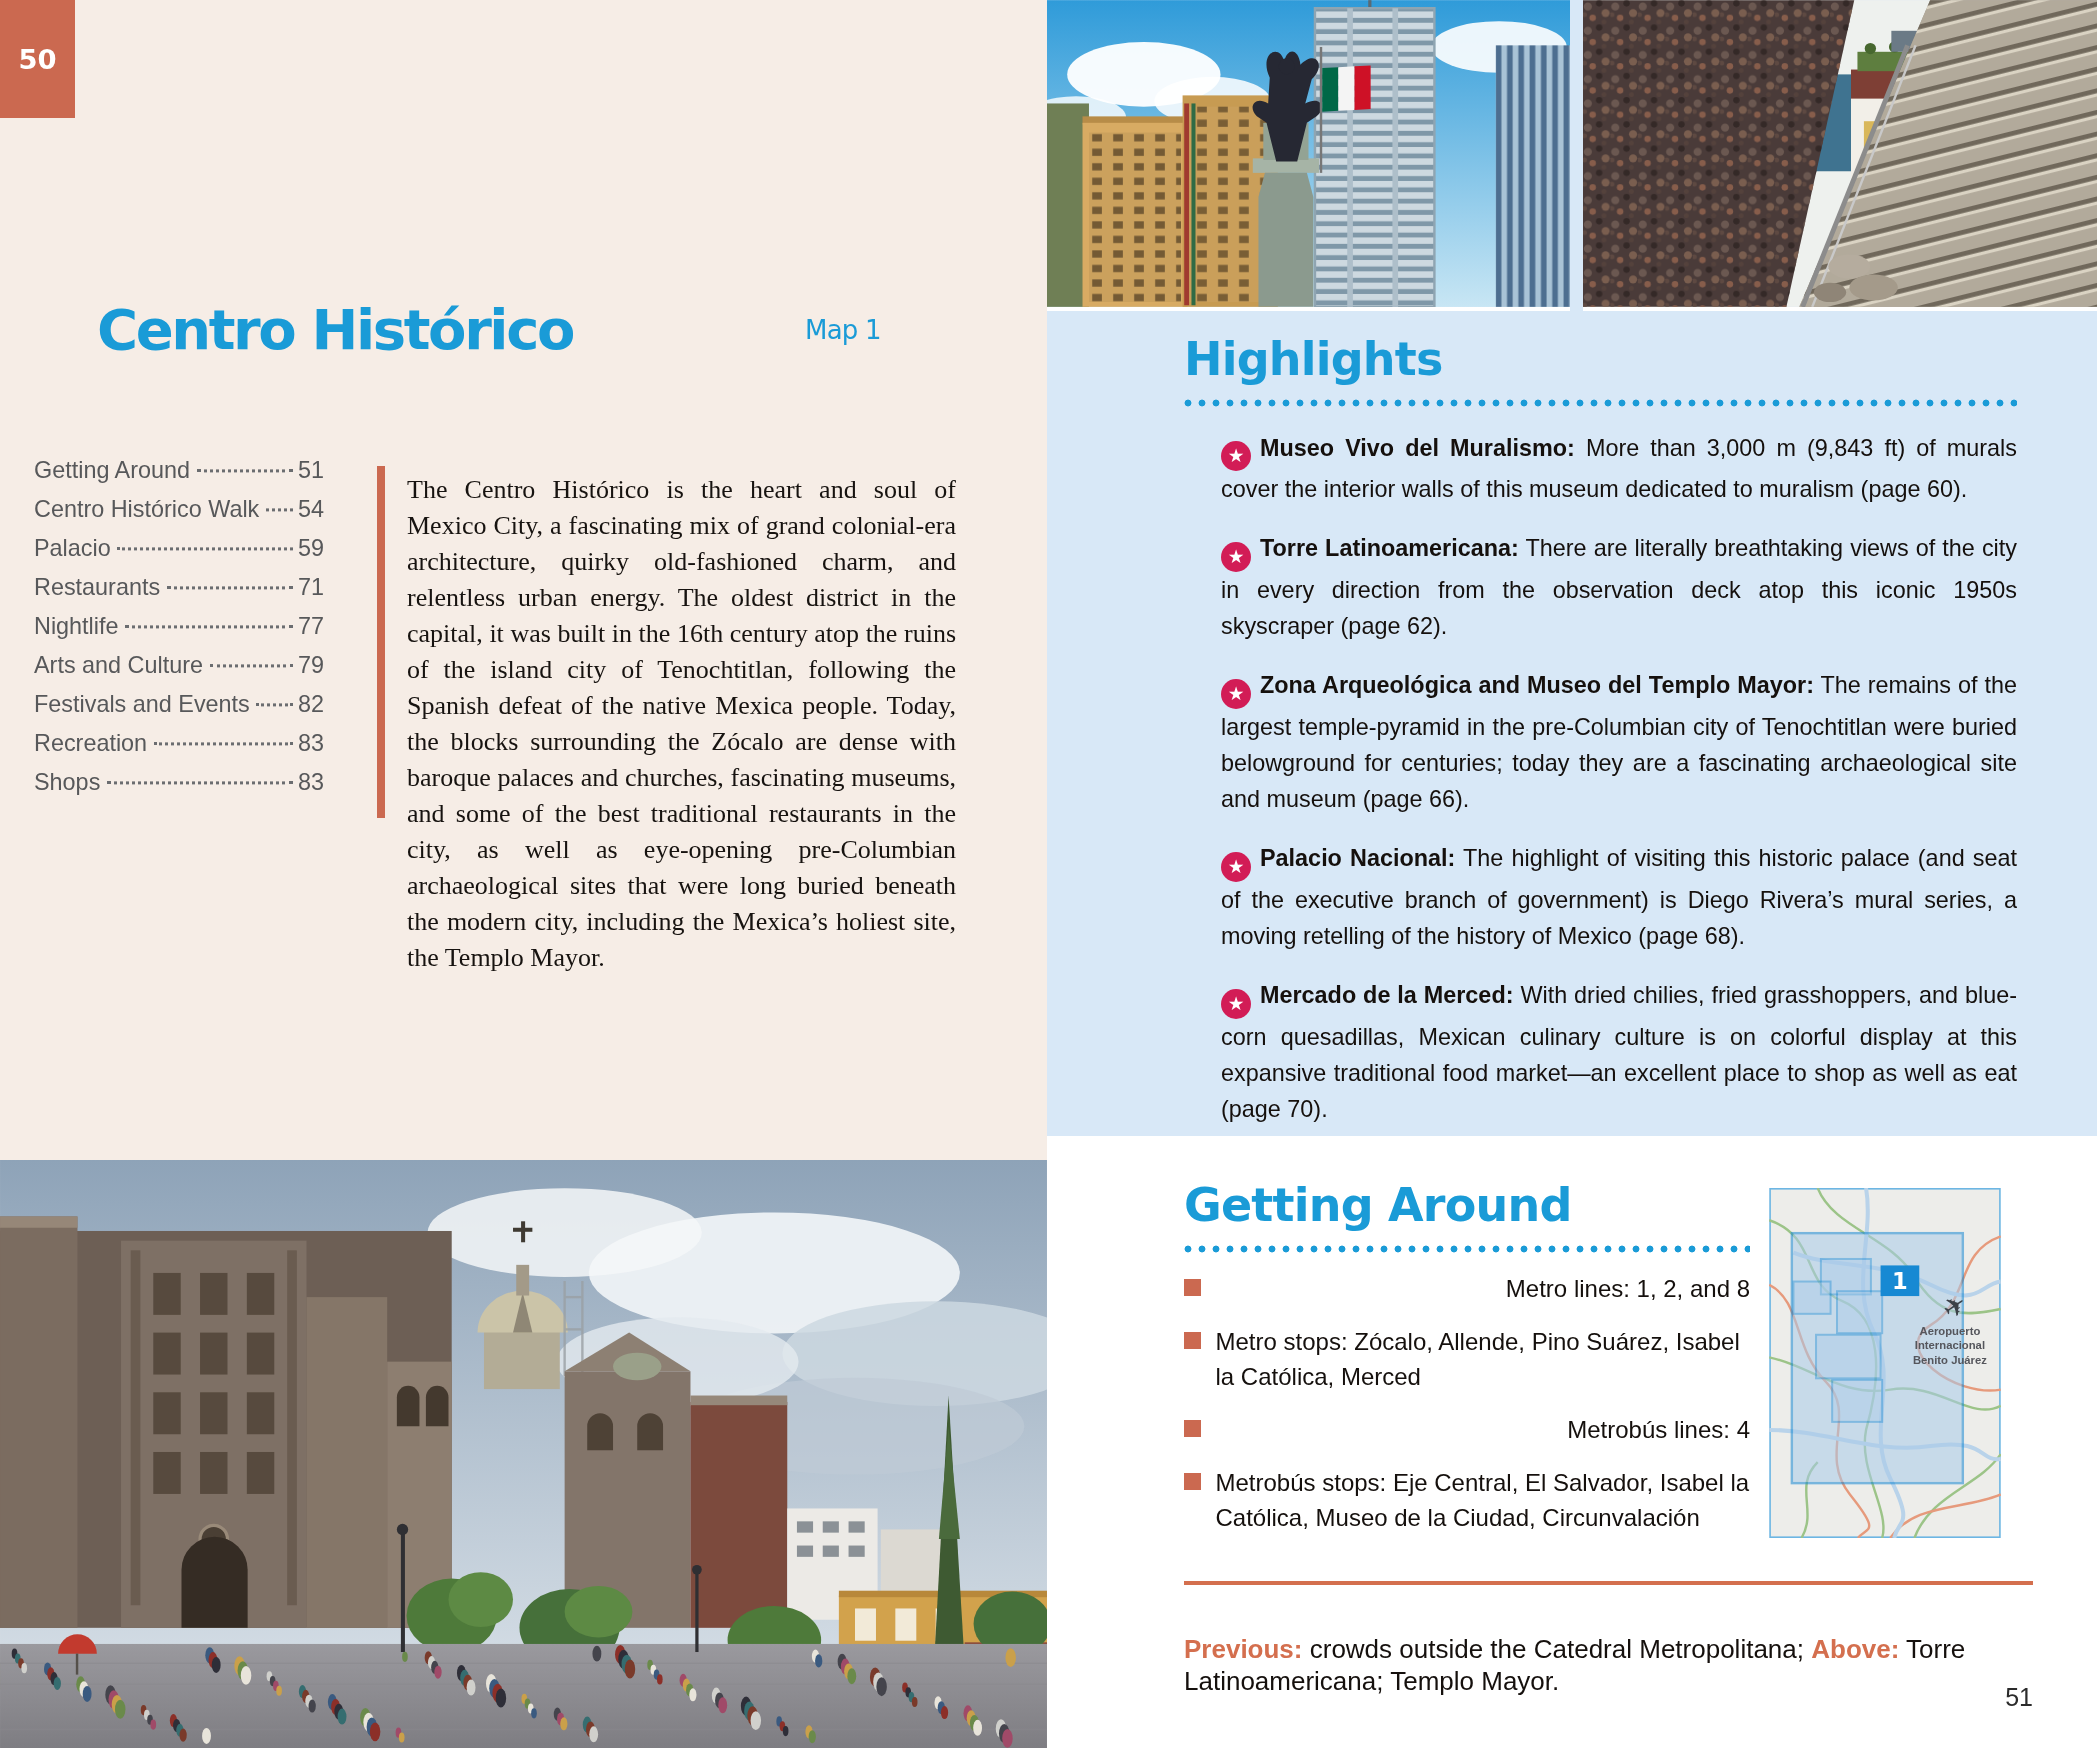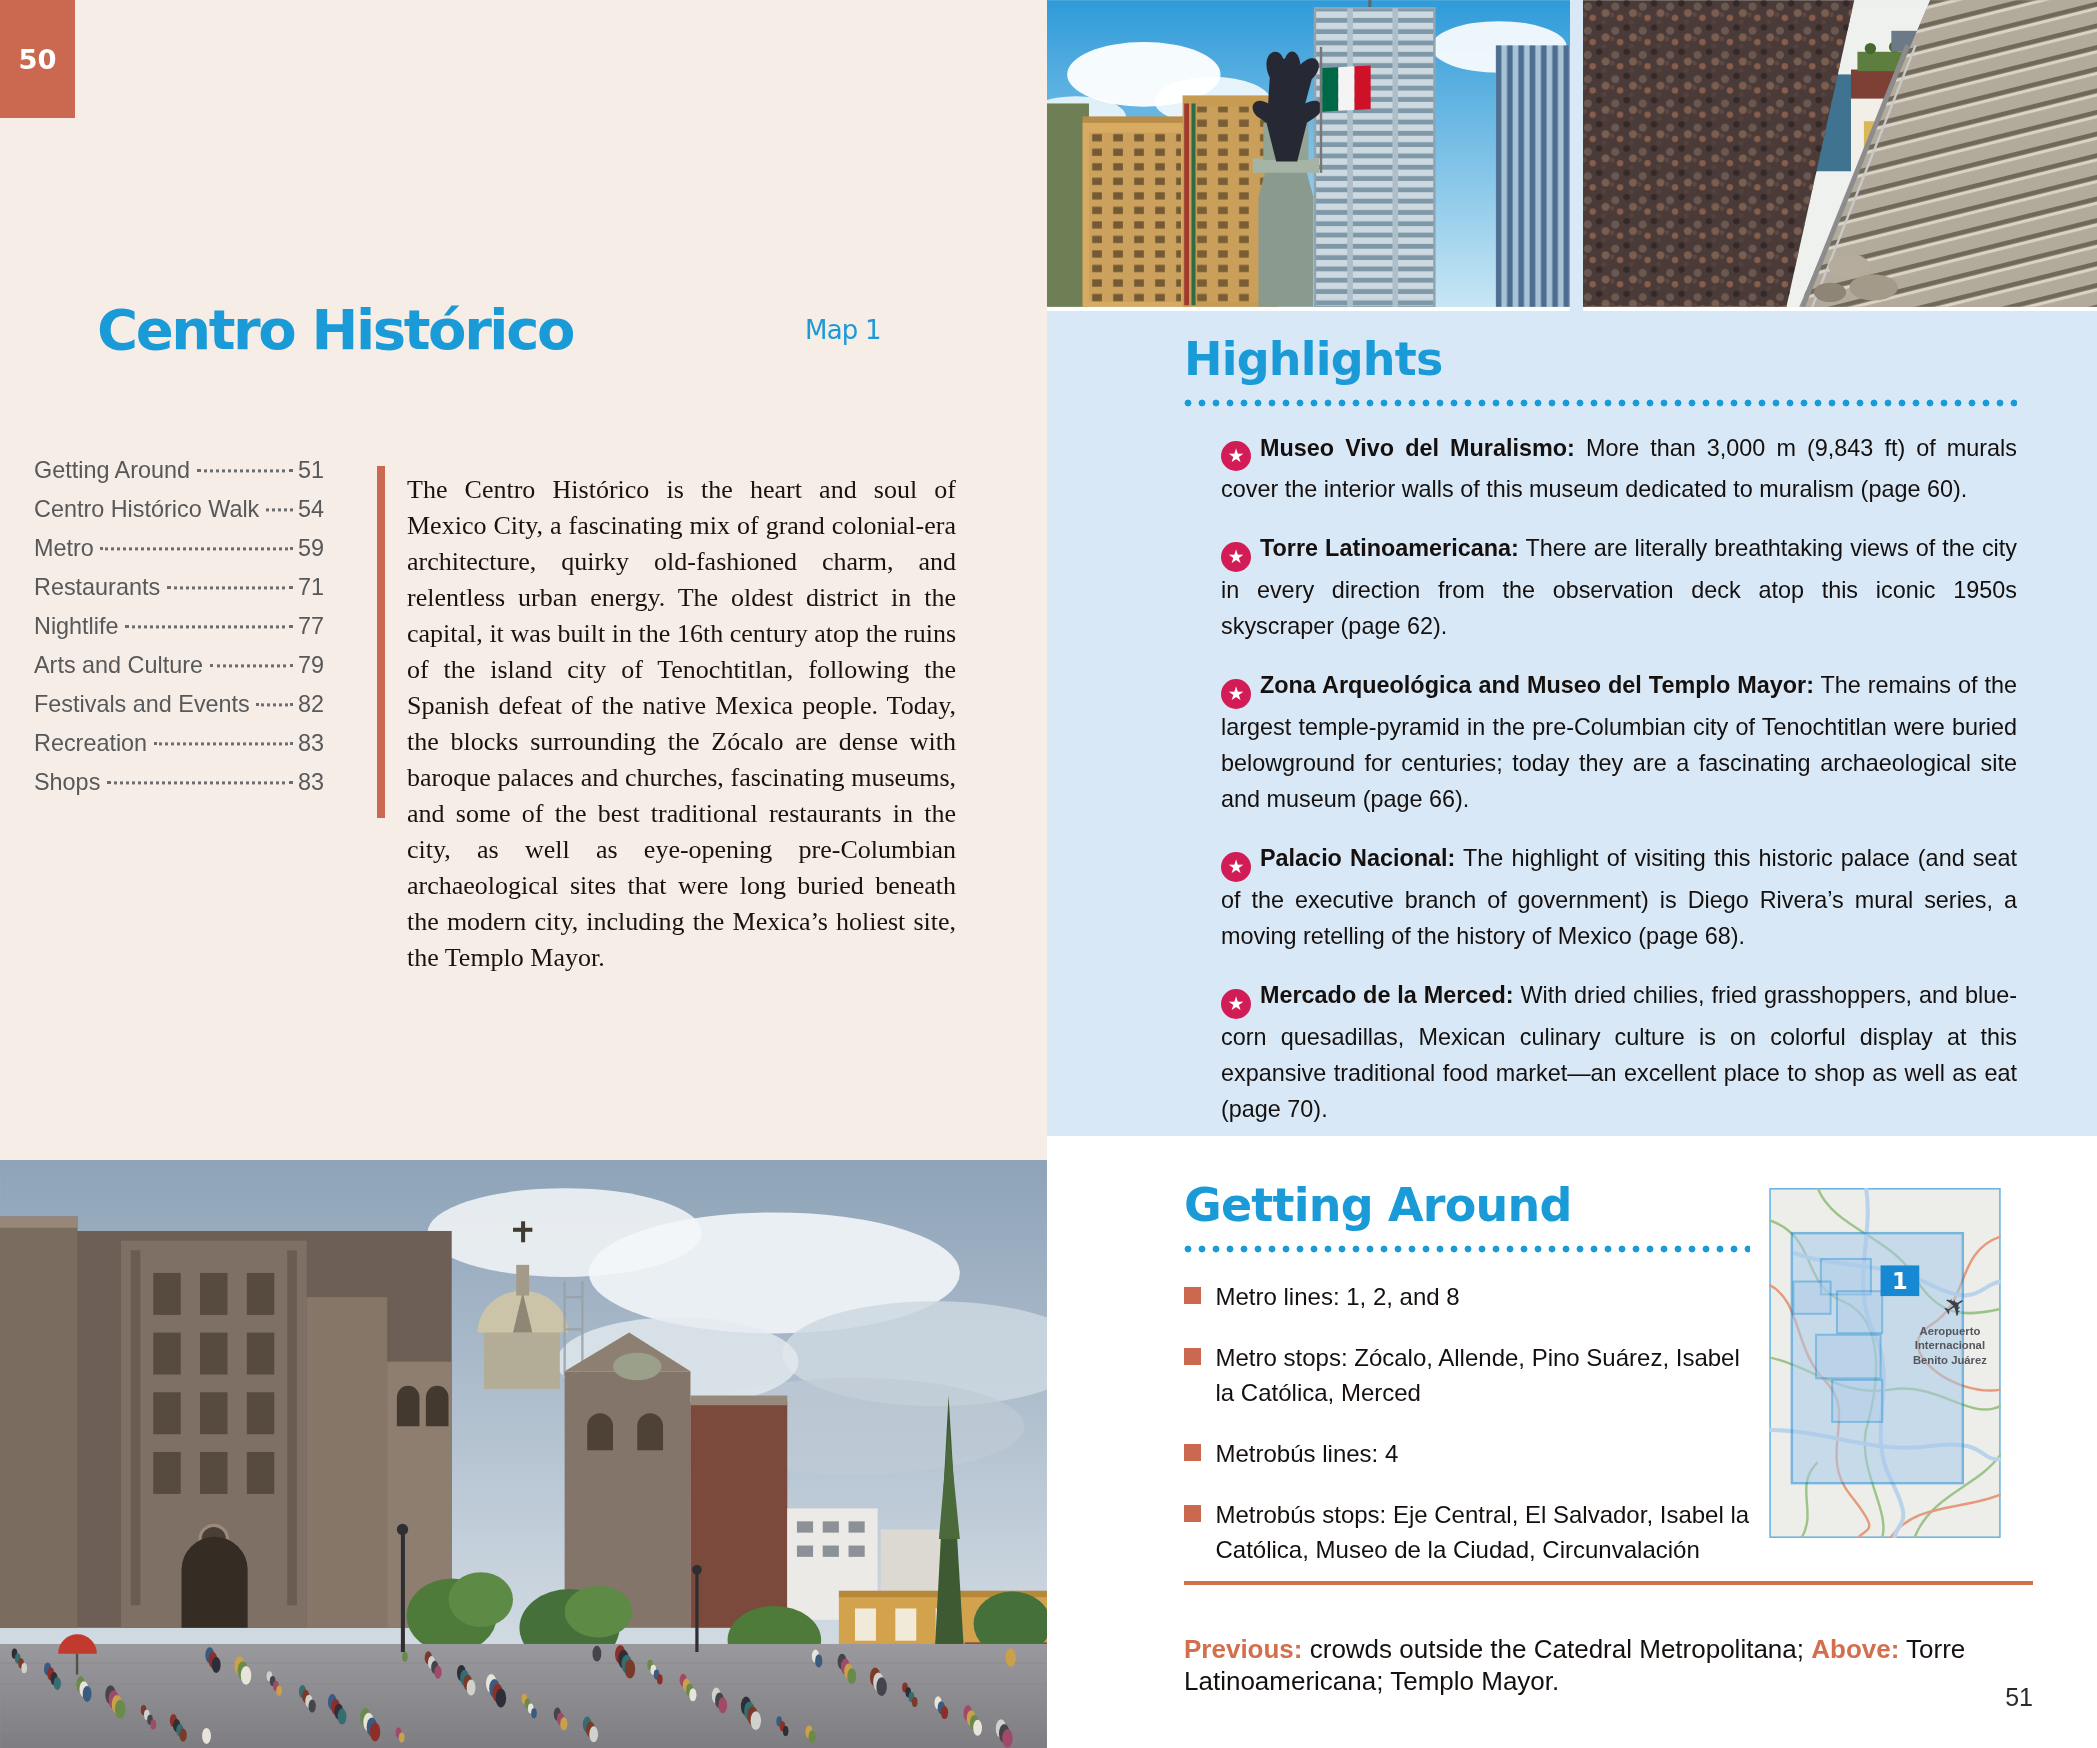--- a/index.html
+++ b/index.html
@@ -41,21 +41,21 @@
 
   .highlights { left:137px; top:332px; width:833px; }
   .hl-item { margin-top:20px; font-size:23.4px; line-height:36px; text-align:justify; color:#15100d;margin-left:37px; }
   .hl-item:first-of-type { margin-top:22.6px; }
   .star { display:inline-flex; width:30px; height:30px; border-radius:50%; background:#d21c56;
           color:#ffffff; align-items:center; justify-content:center; font-size:18.6px;
           vertical-align:-6.5px; margin-right:9px; }
   .hl-name { font-weight:bold; }
 
   .getting-around { left:137px; top:1178px; width:566px; }
-  .ga-item { display:flex; margin-top:26px; font-size:24px; line-height:35px; color:#15100d; }
+  .ga-item { display:flex; margin-top:18px; font-size:24px; line-height:35px; color:#15100d;justify-content:space-between; }
   .ga-item:first-of-type { margin-top:32px; }
   .bullet { flex:0 0 auto; width:17px; height:17px; background:#cb6950; margin:8px 14.5px 0 0; }
 
   .map-thumb { position:absolute; left:722px; top:1188px; width:232px; height:350px; }
 
   .bottom-rule { position:absolute; left:137px; top:1581px; width:849px; height:4px; background:#d46f4e; }
   .caption { position:absolute; left:137px; top:1607px; width:852px;
              font-size:26px; line-height:32px; color:#15100d; }
   .cap-pre { color:#d46f4e; font-weight:bold; }
   .pagenum-51 { position:absolute; left:137px; top:1683px; width:849px; text-align:right;
@@ -79,21 +79,21 @@
         <span class="toc-label">Getting Around</span>
         <span class="toc-dots"></span>
         <span class="toc-page">51</span>
       </div>
       <div class="toc-row">
         <span class="toc-label">Centro Histórico Walk</span>
         <span class="toc-dots"></span>
         <span class="toc-page">54</span>
       </div>
       <div class="toc-row">
-        <span class="toc-label">Metro</span>
+        <span class="toc-label">Palacio</span>
         <span class="toc-dots"></span>
         <span class="toc-page">59</span>
       </div>
       <div class="toc-row">
         <span class="toc-label">Restaurants</span>
         <span class="toc-dots"></span>
         <span class="toc-page">71</span>
       </div>
       <div class="toc-row">
         <span class="toc-label">Nightlife</span>

